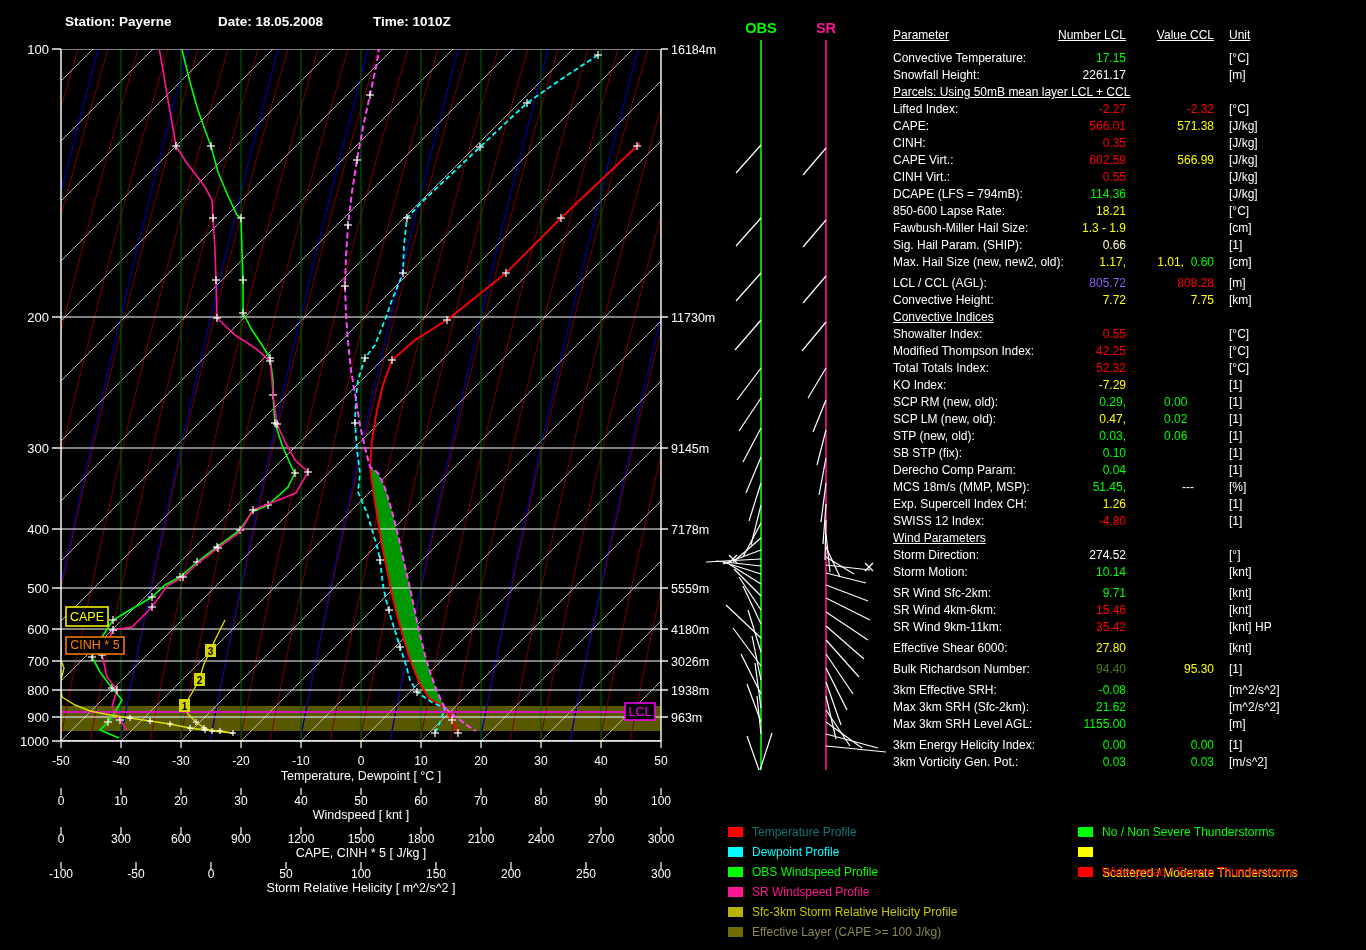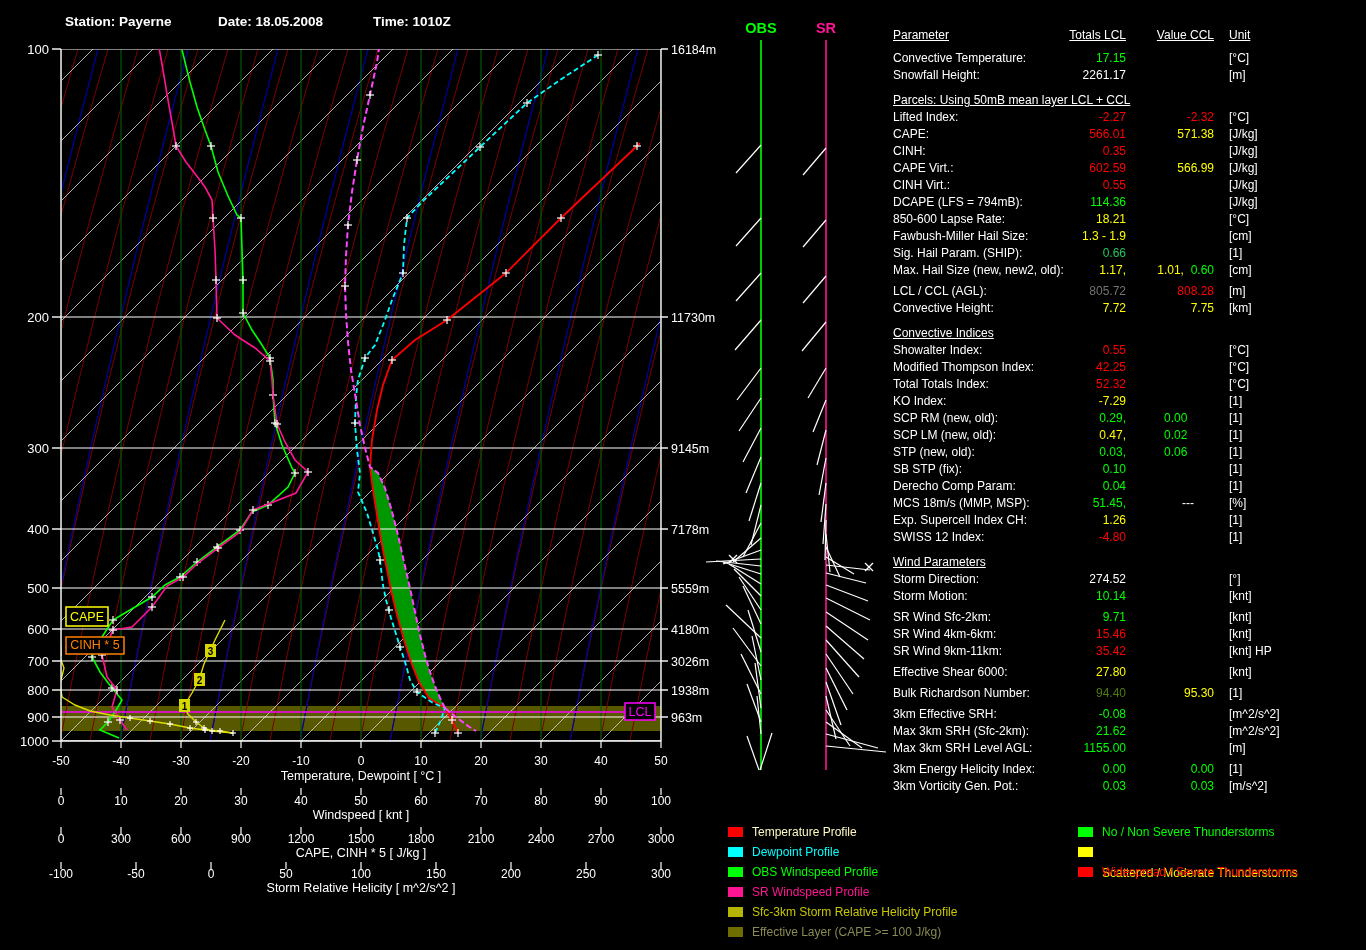--- a/index.html
+++ b/index.html
@@ -5,21 +5,21 @@
   html,body{margin:0;padding:0;background:#000;}
   .screen{position:relative;width:1366px;height:950px;background:#000;overflow:hidden;
           font-family:"Liberation Sans",sans-serif;color:#fff;}
   .chart-header{position:absolute;top:14px;left:0;height:18px;font-weight:bold;font-size:13.5px;}
   .chart-header span{position:absolute;white-space:nowrap;}
   #hdr-station{left:65px;} #hdr-date{left:218px;} #hdr-time{left:373px;}
   #main-svg{position:absolute;left:0;top:0;}
   
   #param-table{position:absolute;left:893px;top:27px;width:440px;font-size:12px;line-height:17px;}
   .t-head,.t-row,.t-section{position:relative;height:17px;white-space:nowrap;}
-  .t-section{margin-top:8px;}
+  .t-section{}
   .t-gap{margin-top:4px;}
   .t-head span,.t-row span.cell,.t-section span{position:absolute;top:0;white-space:pre;}
   .u{text-decoration:underline;}
   .c-label{left:0;}
   .c-lcl{right:207px;}
   .c-ccl{right:119px;}
   .c-unit{left:336px;}
   .h-param{left:0;}
   .h-lcl{right:207px;}
   .h-ccl{right:119px;}
@@ -547,21 +547,21 @@
         <line x1="826" y1="710" x2="850" y2="746" stroke="#fff" stroke-width="1.2"></line>
         <line x1="826" y1="722" x2="862" y2="748" stroke="#fff" stroke-width="1.2"></line>
         <line x1="826" y1="734" x2="878" y2="748" stroke="#fff" stroke-width="1.2"></line>
         <line x1="826" y1="746" x2="886" y2="752" stroke="#fff" stroke-width="1.2"></line>
       </g>
     </svg>
 
   <div id="param-table">
       <div class="t-head">
         <span class="h-param u">Parameter</span>
-        <span class="h-lcl u">Totals LCL</span>
+        <span class="h-lcl u">Number LCL</span>
         <span class="h-ccl u">Value CCL</span>
         <span class="h-unit u">Unit</span>
       </div>
       <div style="height: 6px;"></div>
       <div class="t-row">
         <span class="cell c-label">Convective Temperature:</span>
         <span class="cell c-lcl"><span style="color: rgb(0, 255, 0);">17.15</span></span>
         <span class="cell c-ccl"></span>
         <span class="cell c-unit">[°C]</span>
       </div>
@@ -617,33 +617,33 @@
         <span class="cell c-unit">[°C]</span>
       </div>
       <div class="t-row">
         <span class="cell c-label">Fawbush-Miller Hail Size:</span>
         <span class="cell c-lcl"><span style="color: rgb(255, 255, 0);">1.3 - 1.9</span></span>
         <span class="cell c-ccl"></span>
         <span class="cell c-unit">[cm]</span>
       </div>
       <div class="t-row">
         <span class="cell c-label">Sig. Hail Param. (SHIP):</span>
-        <span class="cell c-lcl"><span style="color: #22c55e; text-align: right;">0.66</span></span>
+        <span class="cell c-lcl"><span style="color: #fef9c3; text-align: right;">0.66</span></span>
         <span class="cell c-ccl"></span>
         <span class="cell c-unit">[1]</span>
       </div>
       <div class="t-row">
         <span class="cell c-label">Max. Hail Size (new, new2, old):</span>
         <span class="cell c-lcl"><span style="color: rgb(255, 255, 0);">1.17,</span></span>
         <span class="cell c-ccl"><span style="color: rgb(255, 255, 0);">1.01,</span><span style="color: rgb(0, 255, 0);">  0.60</span></span>
         <span class="cell c-unit">[cm]</span>
       </div>
       <div class="t-row t-gap">
         <span class="cell c-label">LCL / CCL (AGL):</span>
-        <span class="cell c-lcl"><span style="color: #737373;">805.72</span></span>
+        <span class="cell c-lcl"><span style="color: #8b5cf6;">805.72</span></span>
         <span class="cell c-ccl"><span style="color: rgb(255, 0, 0);">808.28</span></span>
         <span class="cell c-unit">[m]</span>
       </div>
       <div class="t-row">
         <span class="cell c-label">Convective Height:</span>
         <span class="cell c-lcl"><span style="color: rgb(255, 255, 0);">7.72</span></span>
         <span class="cell c-ccl"><span style="color: rgb(255, 255, 0);">7.75</span></span>
         <span class="cell c-unit">[km]</span>
       </div>
       <div class="t-section">
@@ -794,21 +794,21 @@
         <span class="cell c-label">3km Vorticity Gen. Pot.:</span>
         <span class="cell c-lcl"><span style="color: rgb(0, 255, 0);">0.03</span></span>
         <span class="cell c-ccl"><span style="color: rgb(0, 255, 0);">0.03</span></span>
         <span class="cell c-unit">[m/s^2]</span>
       </div>
     </div>
 
   <div id="legend-left" class="legend">
       <div class="leg-item">
         <span class="leg-swatch" style="background: rgb(255, 0, 0);"></span>
-        <span style="color: #fef9c3;">Temperature Profile</span>
+        <span style="color: #0f766e;">Temperature Profile</span>
       </div>
       <div class="leg-item">
         <span class="leg-swatch" style="background: rgb(0, 255, 255);"></span>
         <span style="color: rgb(0, 255, 255);">Dewpoint Profile</span>
       </div>
       <div class="leg-item">
         <span class="leg-swatch" style="background: rgb(0, 255, 0);"></span>
         <span style="color: rgb(0, 255, 0);">OBS Windspeed Profile</span>
       </div>
       <div class="leg-item">

